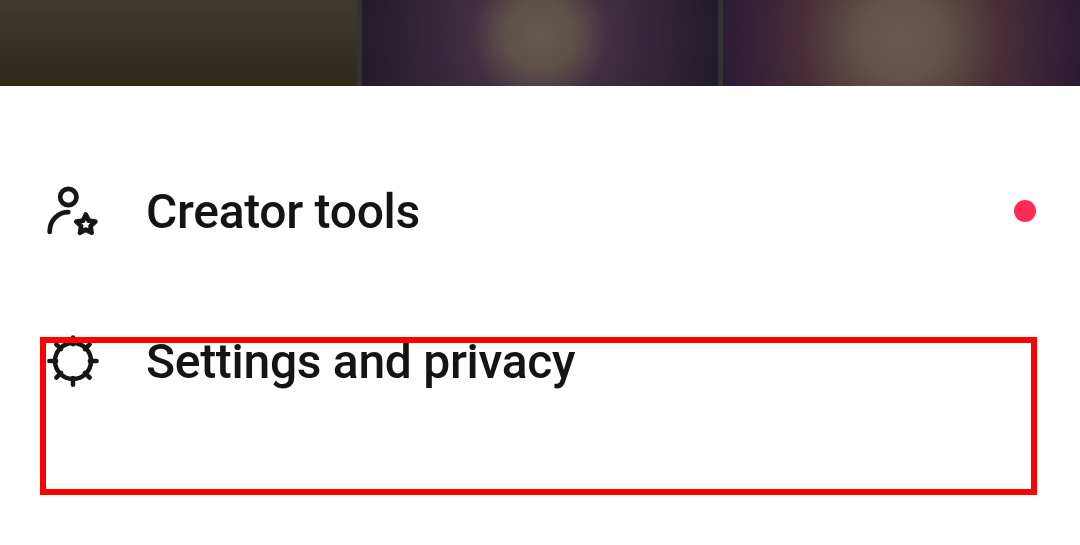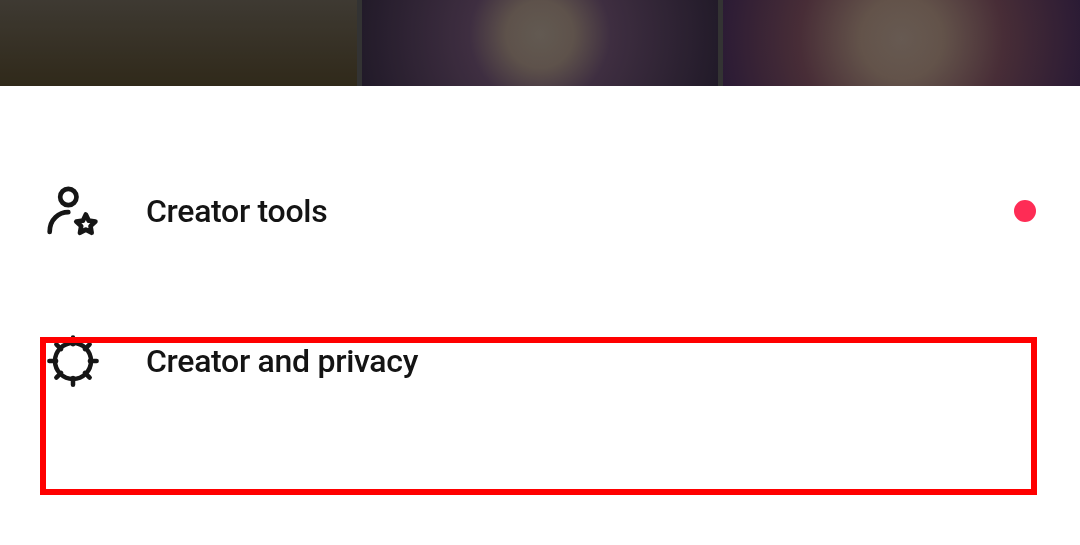--- a/index.html
+++ b/index.html
@@ -80,21 +80,21 @@
       width: 58px;
       height: 58px;
       display: flex;
       align-items: center;
       justify-content: center;
       flex-shrink: 0;
     }
 
     .menu-item .label {
       margin-left: 44px;
-      font-size: 32px;
+      font-size: 48px;
       font-weight: 500;
       color: #141414;
       letter-spacing: -0.3px;
     }
 
     .notification-dot {
       width: 22px;
       height: 22px;
       border-radius: 50%;
       background: #fe2c55;
@@ -142,19 +142,19 @@
           <line x1="24" y1="3" x2="24" y2="9"></line>
           <line x1="24" y1="39" x2="24" y2="45"></line>
           <line x1="3" y1="24" x2="9" y2="24"></line>
           <line x1="39" y1="24" x2="45" y2="24"></line>
           <line x1="9.2" y1="9.2" x2="13.4" y2="13.4"></line>
           <line x1="34.6" y1="34.6" x2="38.8" y2="38.8"></line>
           <line x1="9.2" y1="38.8" x2="13.4" y2="34.6"></line>
           <line x1="34.6" y1="13.4" x2="38.8" y2="9.2"></line>
         </svg>
       </span>
-      <span class="label">Creator and privacy</span>
+      <span class="label">Settings and privacy</span>
     </div>
 
   </div>
 
   <div class="highlight-box"></div>
 </div>
 
 </body></html>

